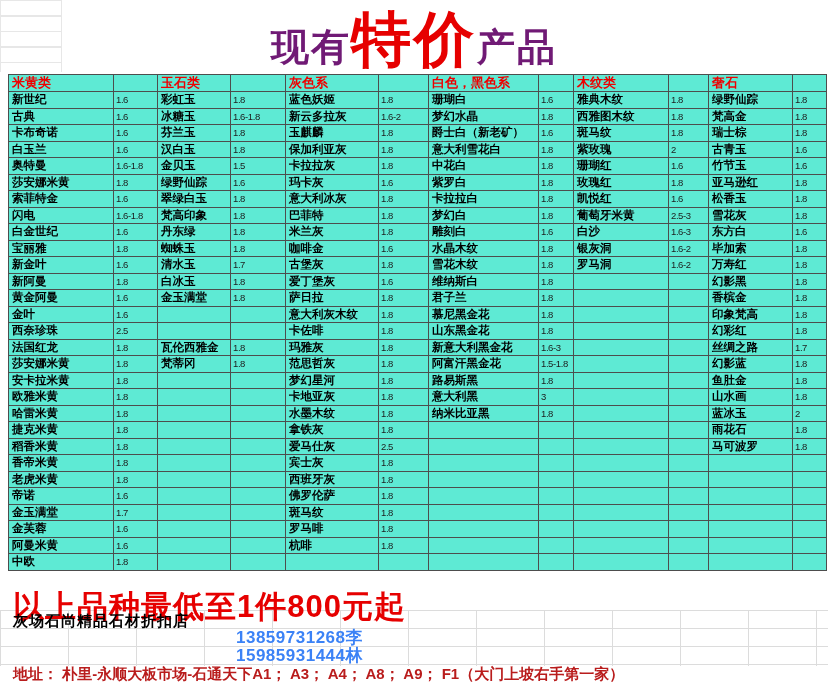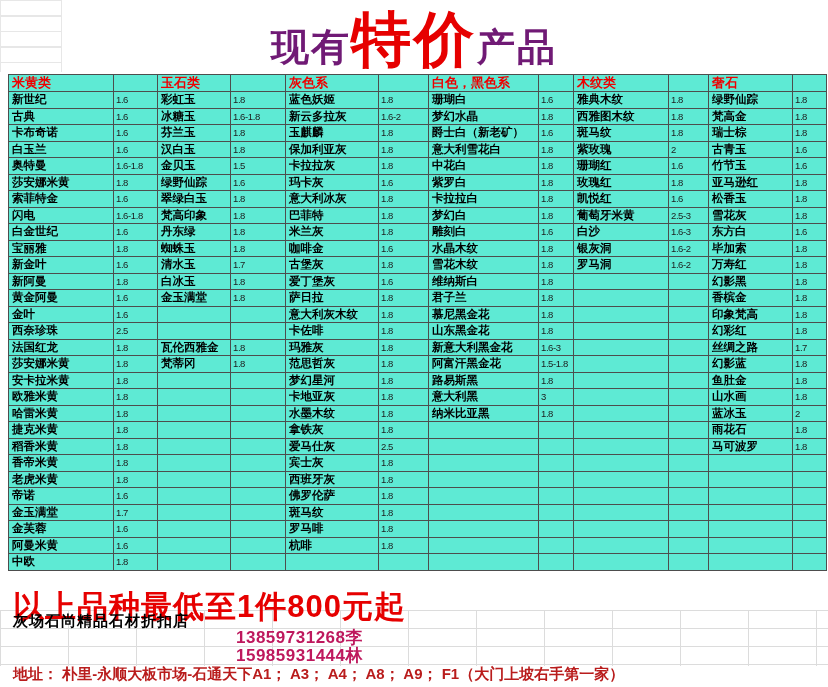--- a/index.html
+++ b/index.html
@@ -36,21 +36,21 @@
     border:1px solid #4d4d4d;overflow:hidden;white-space:nowrap;
     height:15.5px;line-height:15.2px;padding:0 1px 0 3px;vertical-align:middle;
   }
   #price-table tr.hdr td{height:16px;line-height:16px;}
   #price-table td.name{font-weight:bold;font-size:11.5px;color:#000;}
   #price-table td.price{font-size:9.5px;color:#1c1c1c;letter-spacing:-0.4px;padding-left:2px;}
   #price-table td.hdrname{color:#ee0000;font-size:13px;font-weight:bold;}
   .footer-text{position:absolute;white-space:nowrap;z-index:2;}
   .promo{left:13px;top:586px;font-size:31px;font-weight:bold;color:#e60000;letter-spacing:1px;}
   .store{left:13px;top:612px;font-size:15px;font-weight:bold;color:#000;letter-spacing:1px;}
-  .phone{font-size:17px;font-weight:bold;color:#be185d;letter-spacing:0.5px;}
+  .phone{font-size:17px;font-weight:bold;color:#3b82f6;letter-spacing:0.5px;}
   .phone1{left:236px;top:626px;}
   .phone2{left:236px;top:644px;}
   .address{left:13px;top:665px;font-size:15px;font-weight:bold;color:#b91c1c;}
 </style>
 </head>
 <body>
 
 <div class="sheet">
   <div class="grid-top"></div>
   <div class="grid-bottom"></div>

